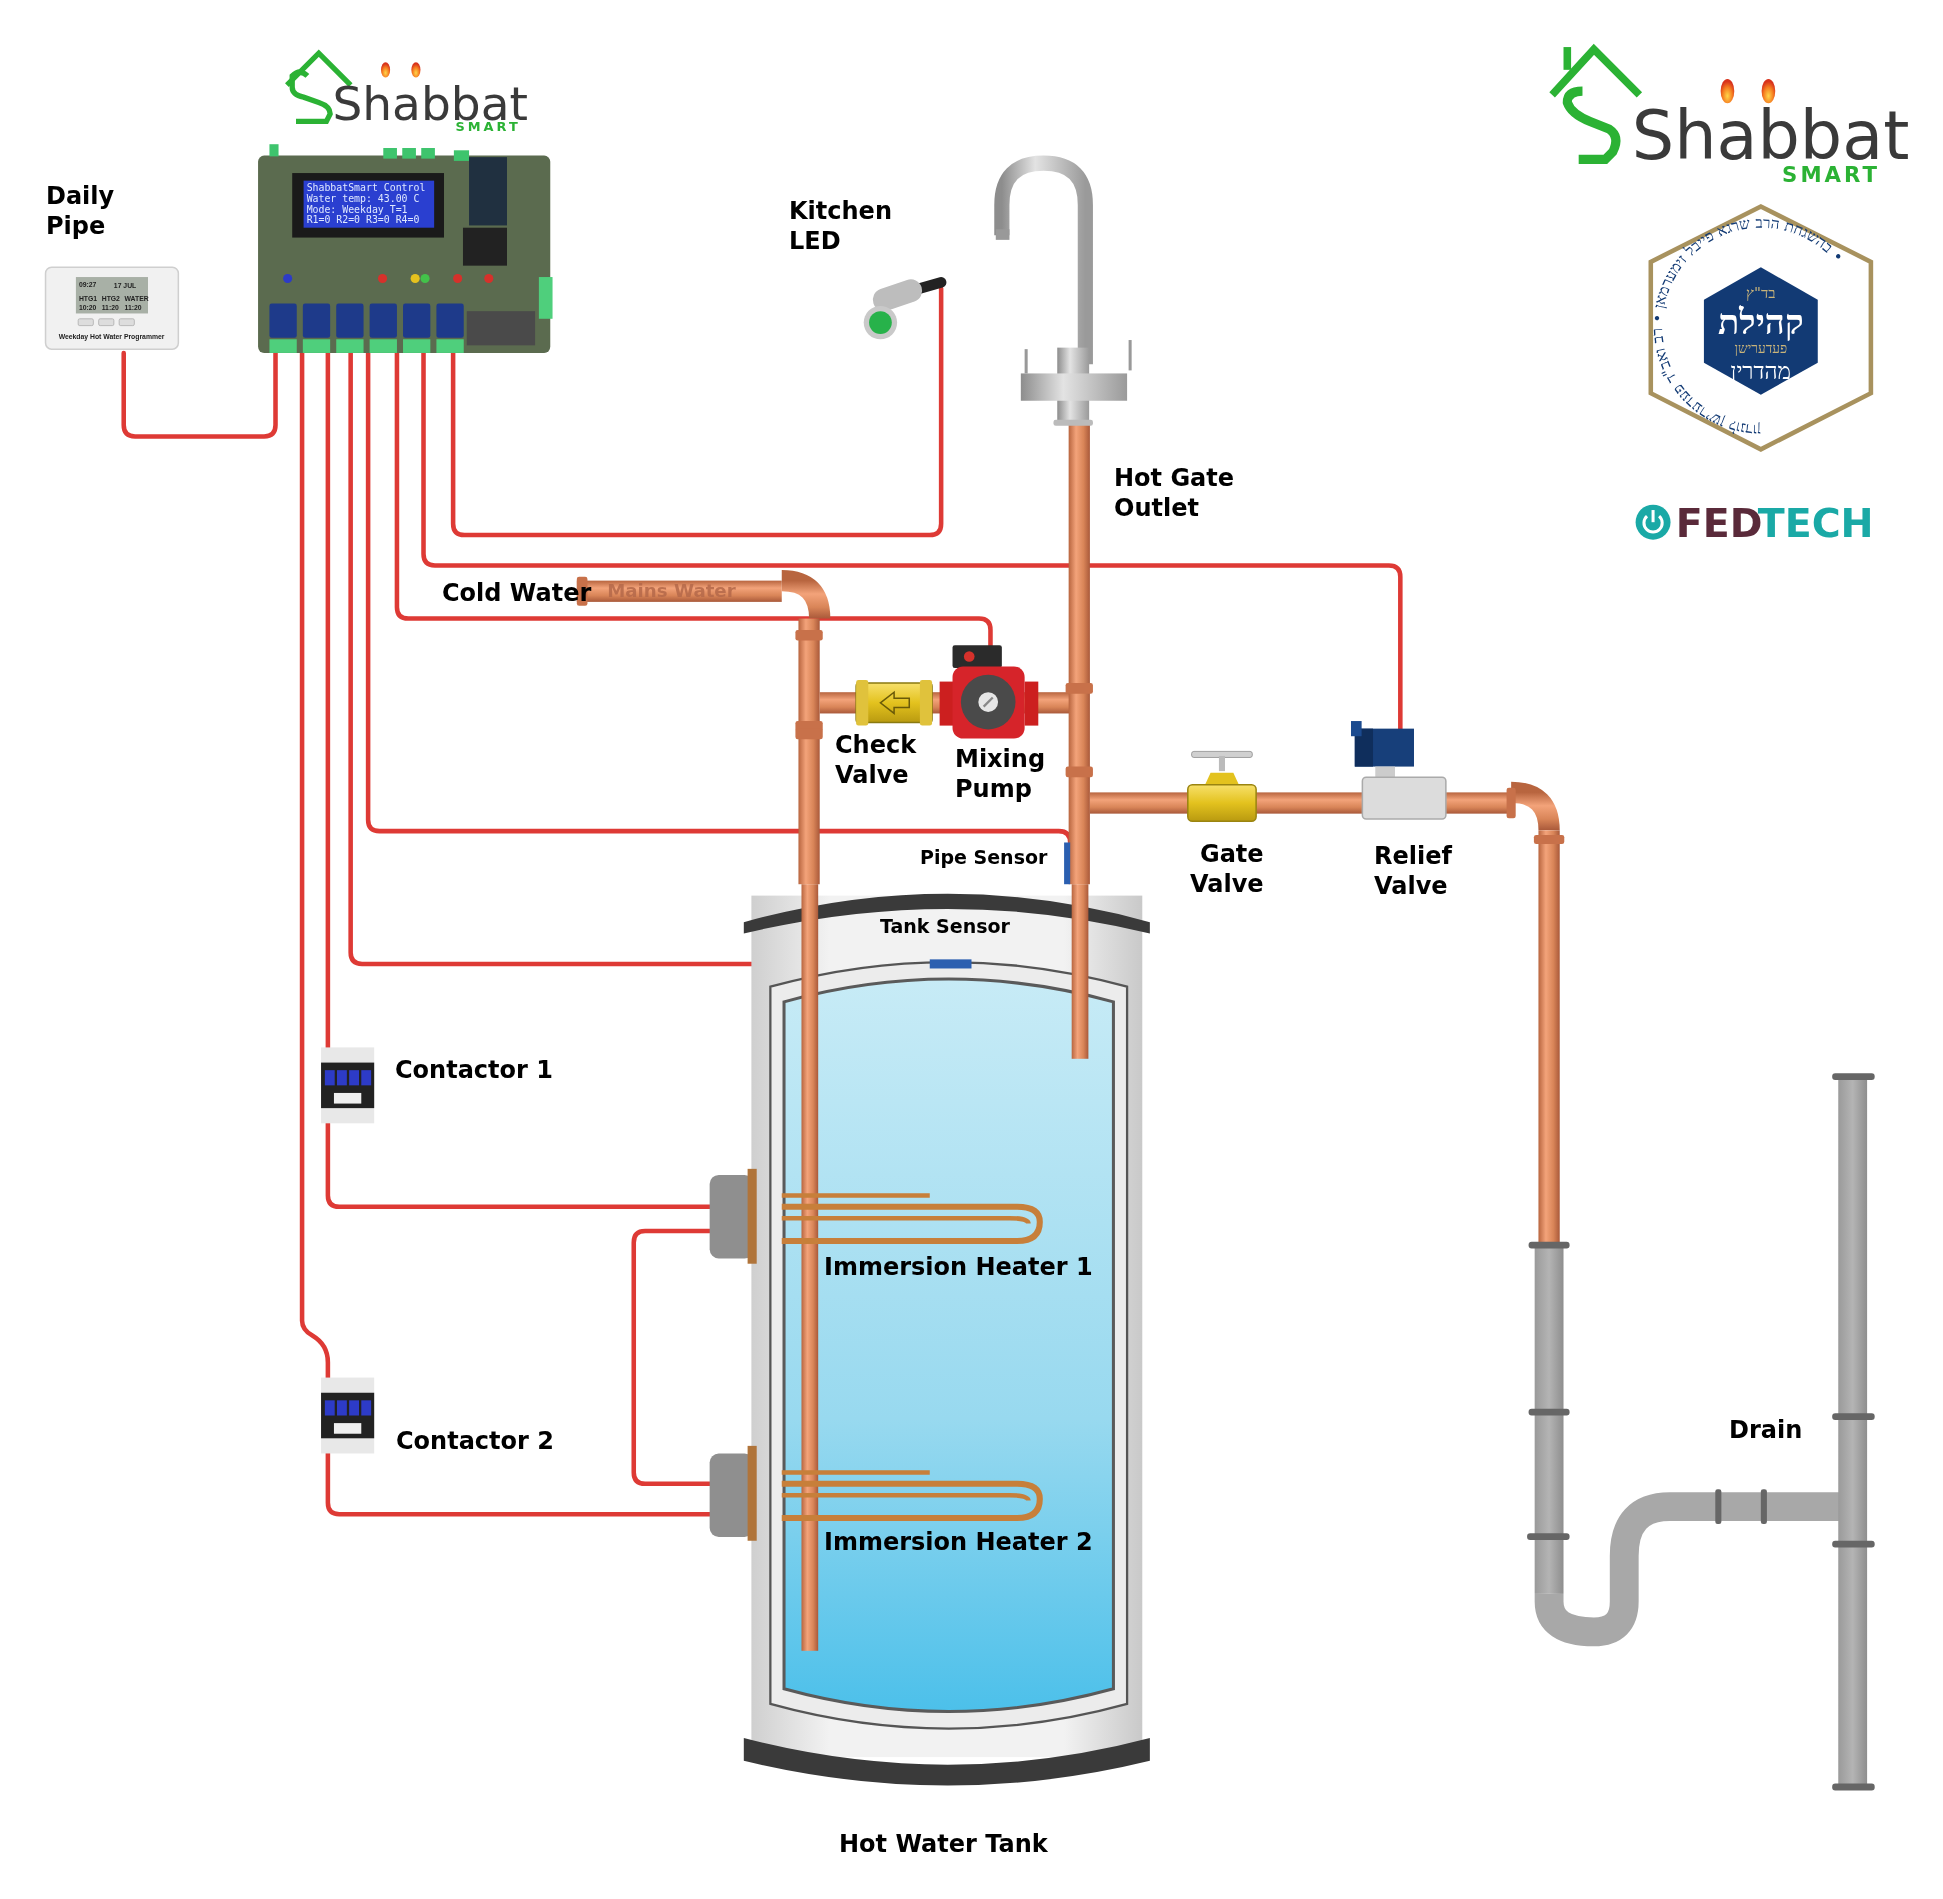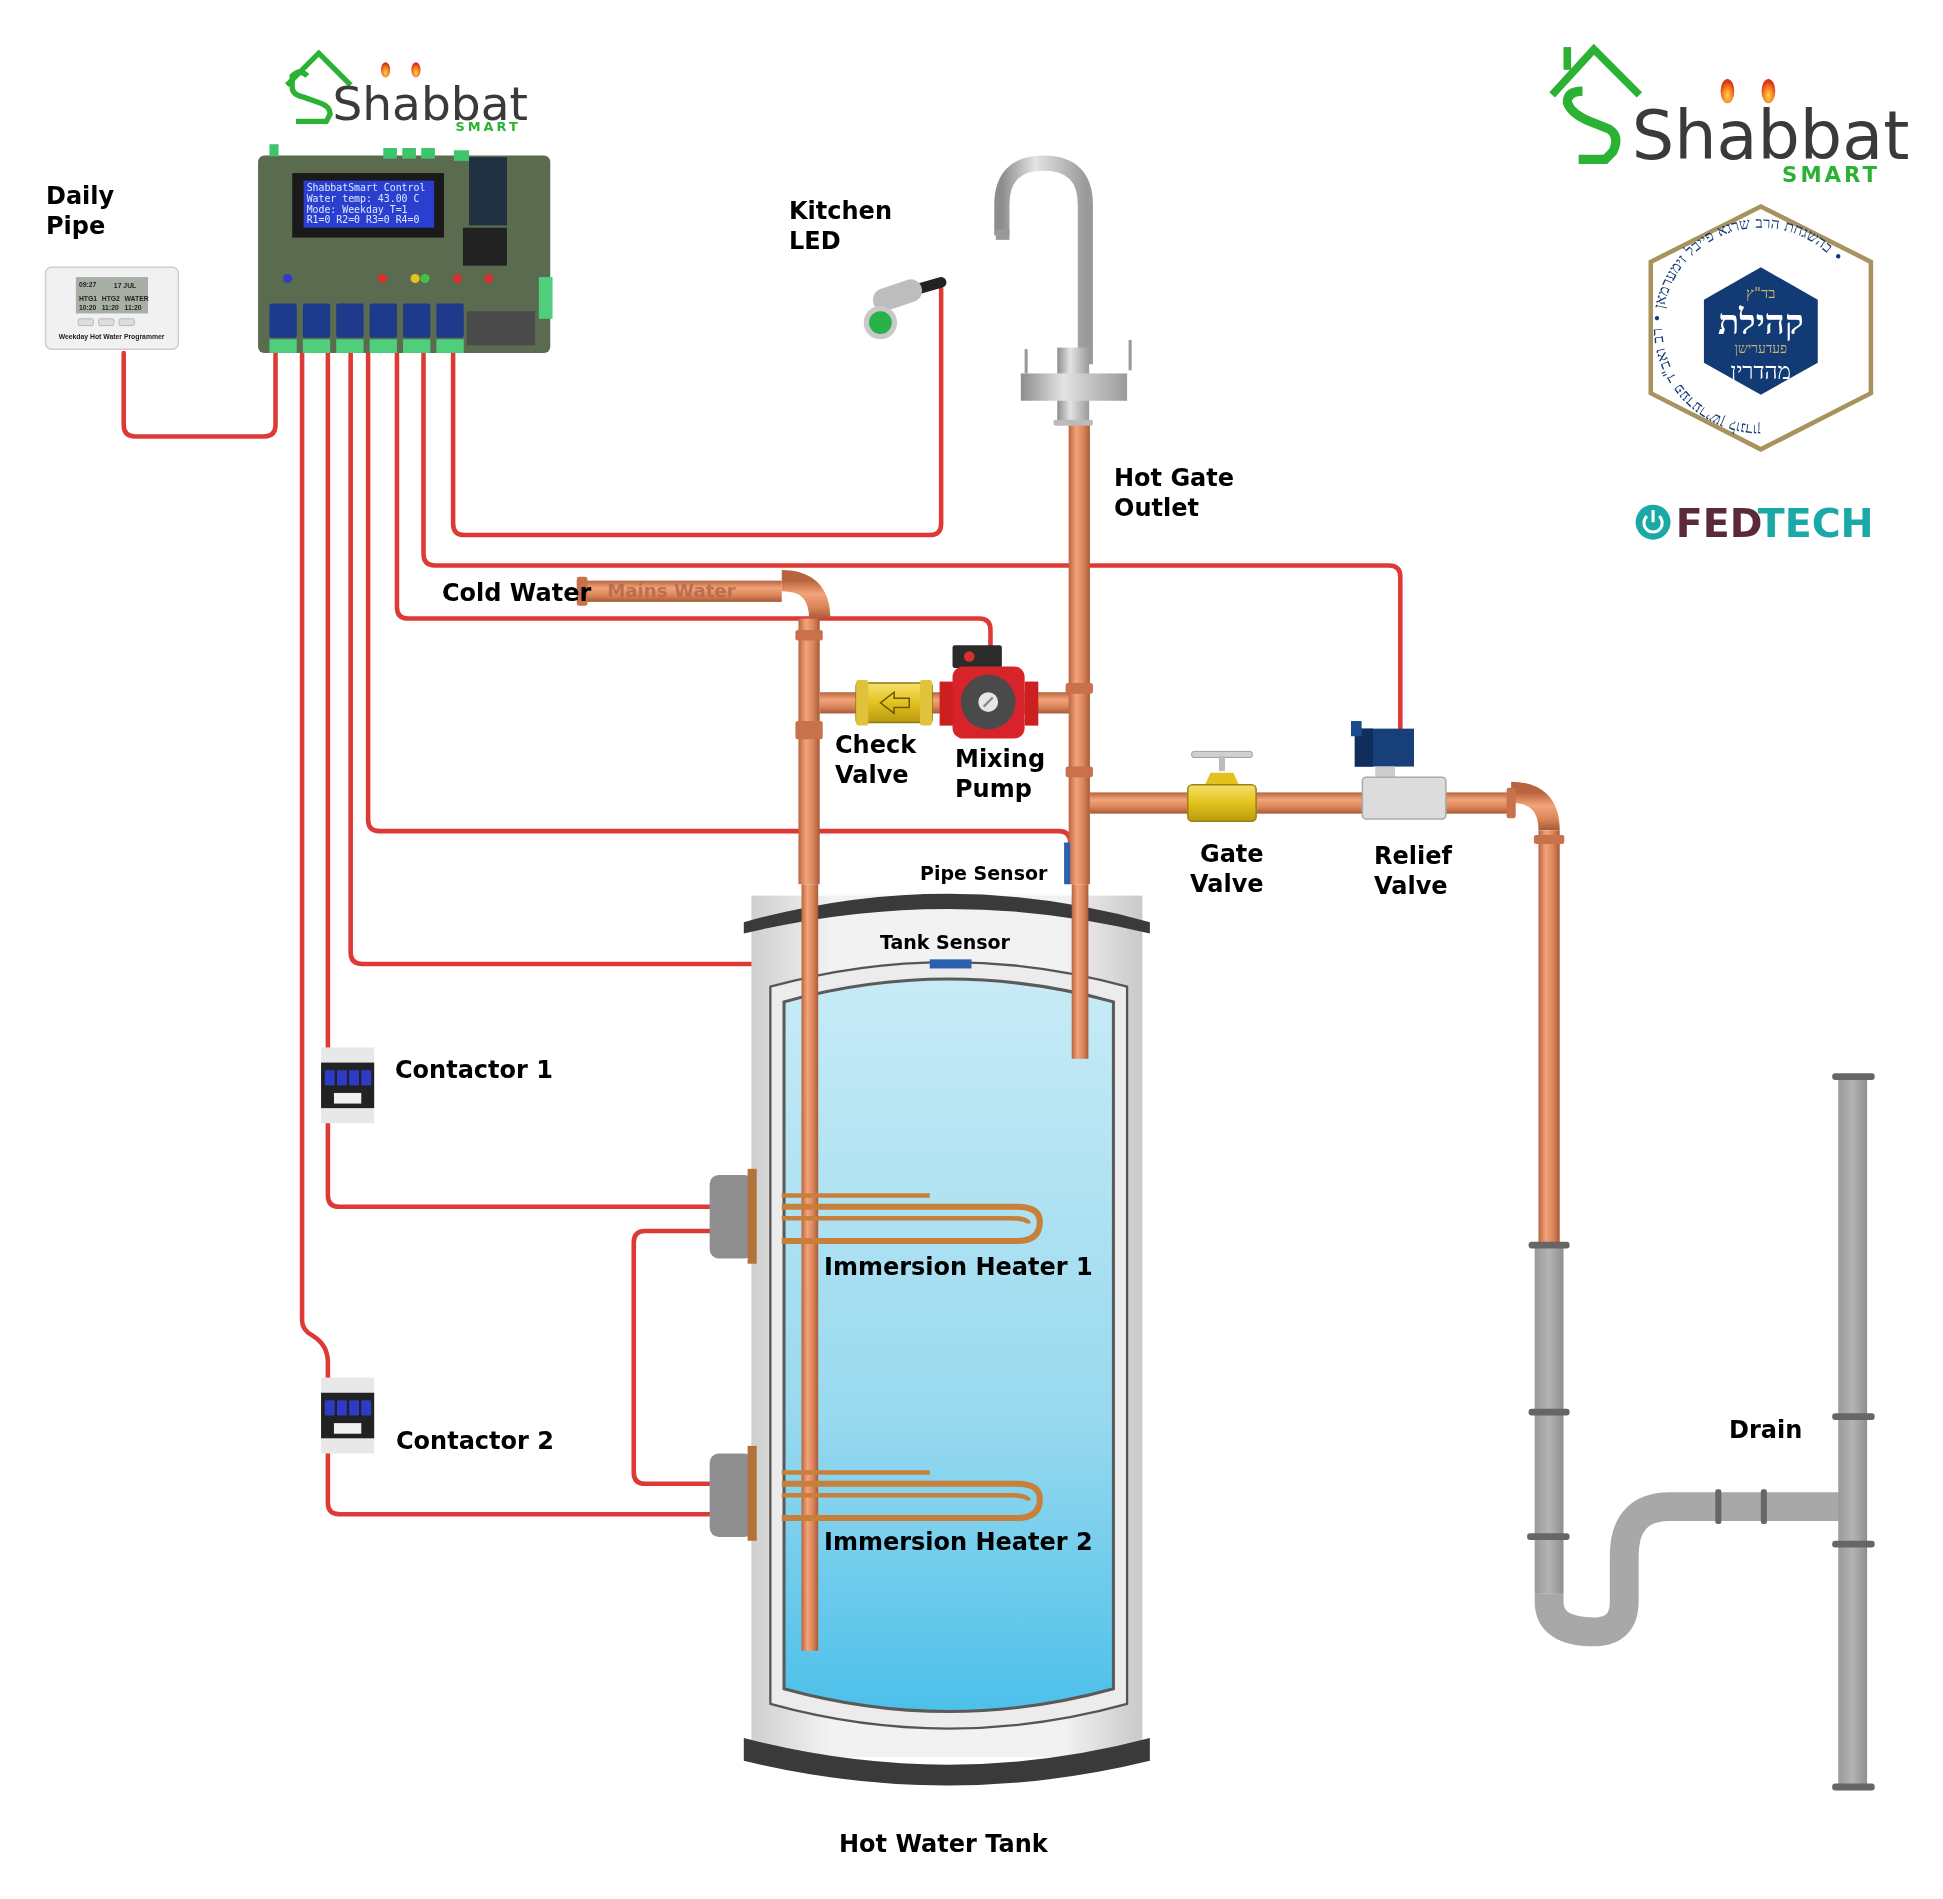--- a/index.html
+++ b/index.html
@@ -1,19 +1,19 @@
 <!DOCTYPE html>
 <html style="font-size:12px"><head>
 <meta charset="utf-8">
 <style>
   html, body { margin: 0; padding: 0; background: #ffffff; }
   body { width: 1943px; height: 1899px; position: relative; overflow: hidden; font-family: "DejaVu Sans", sans-serif; }
   #stage { position: absolute; left: 0; top: 0; width: 1943px; height: 1899px; }
   .label { position: absolute; font-family: "DejaVu Sans", sans-serif; font-weight: bold; color: #000; font-size: 24px; line-height: 30px; white-space: pre-line; }
-  .label.small { font-size: 19px; line-height: 23px; margin-top: 16px; }
+  .label.small { font-size: 19px; line-height: 23px; }
   .center { text-align: left; }
   .lcd-line { font-family: "DejaVu Sans Mono", monospace; font-size: 13px; fill: #dfe8ff; }
   .mains-text { font-family: "DejaVu Sans", sans-serif; font-weight: bold; font-size: 24px; fill: #b5694a; opacity: 0.85; }
   .logo-word { font-family: "DejaVu Sans", sans-serif; fill: #3a3a3a; }
   .logo-smart { font-family: "DejaVu Sans", sans-serif; font-weight: bold; fill: #2bb234; letter-spacing: 4px; }
   .fed { font-family: "DejaVu Sans", sans-serif; font-weight: bold; }
   .hebrew { font-family: "DejaVu Serif", serif; fill: #ffffff; }
   .timer-text { font-family: "Liberation Sans", sans-serif; font-weight: bold; font-size: 9px; fill: #222; }
 </style>
 </head>

